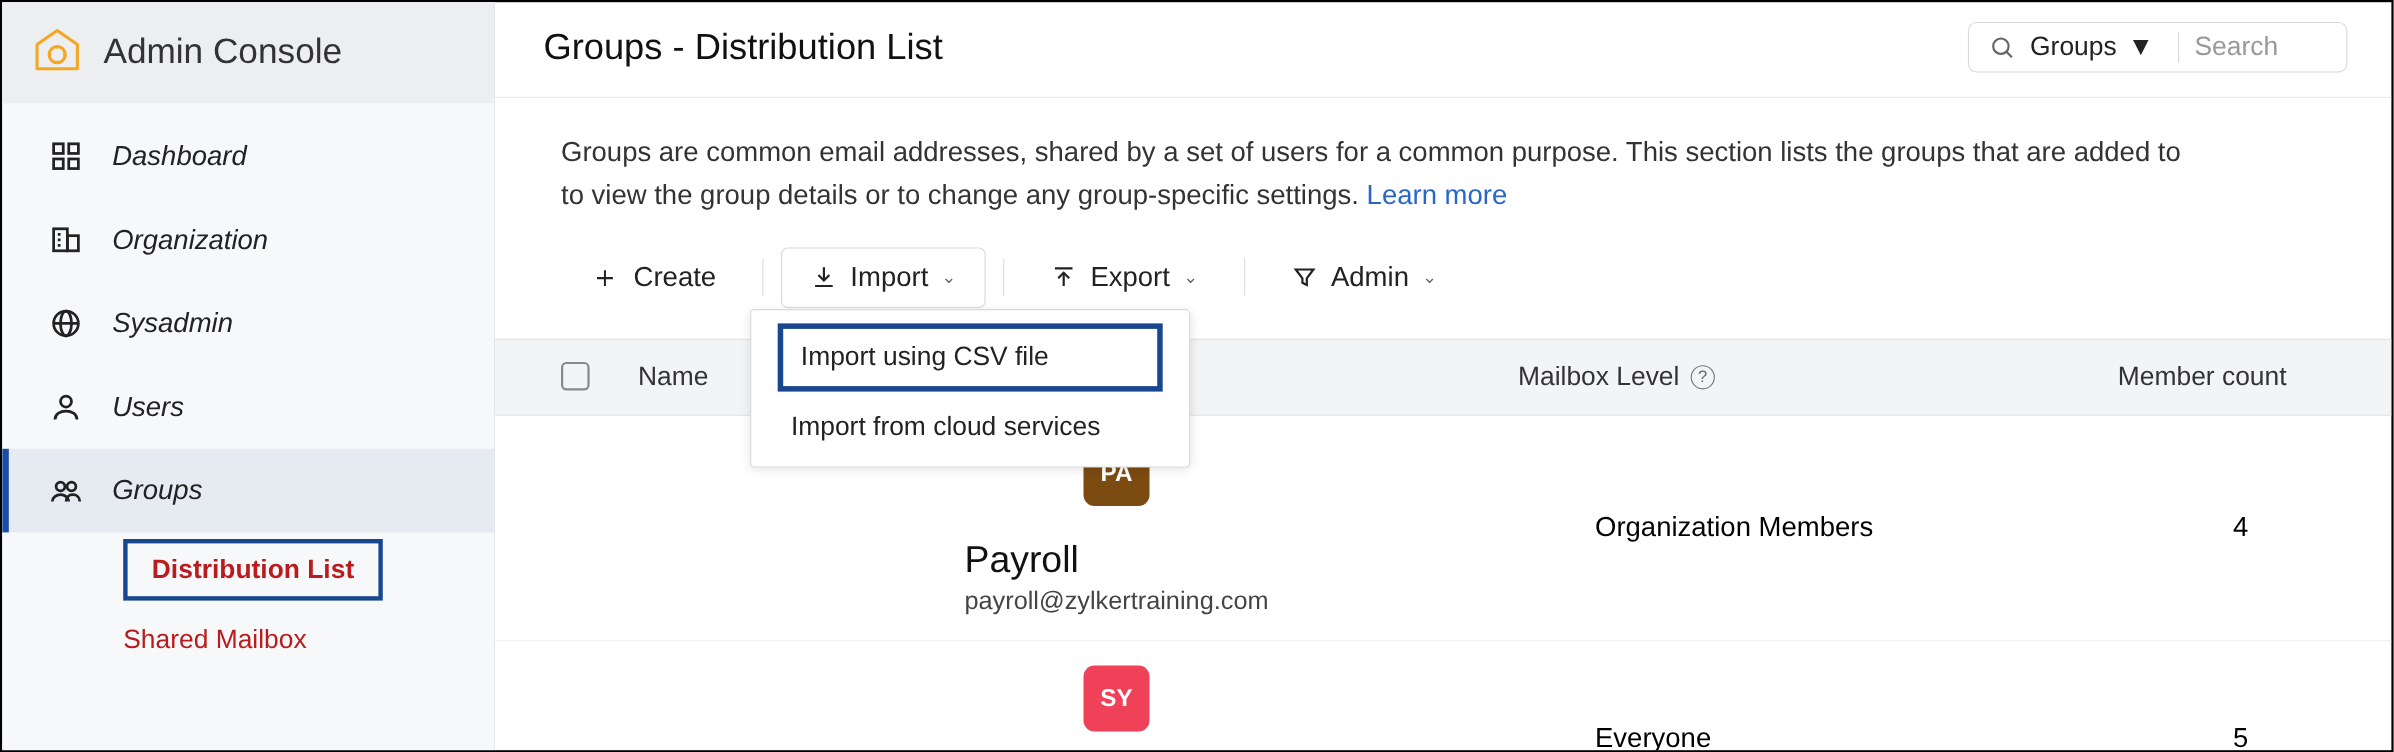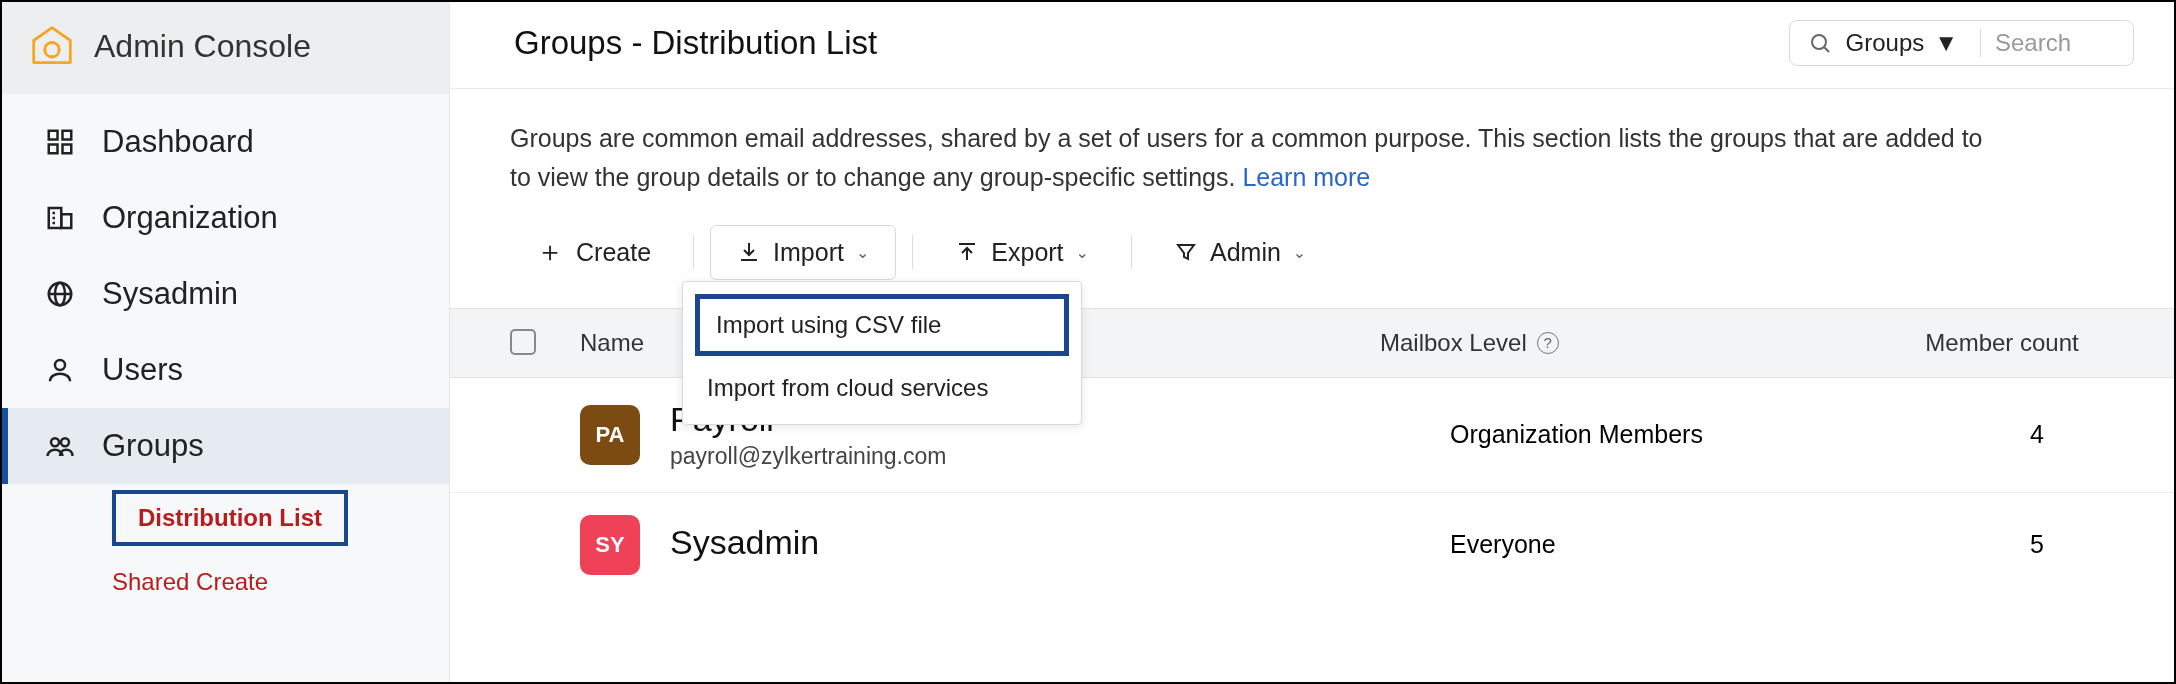--- a/index.html
+++ b/index.html
@@ -8,69 +8,69 @@
 
   .layout { display: flex; width: 100%; height: 100%; }
 
   
   .sidebar { width: 448px; background: #f7f8fa; border-right: 1px solid #e6e6e6; display: flex; flex-direction: column; }
   .sb-header { display: flex; align-items: center; gap: 20px; padding: 22px 28px 26px 28px; background: #eceef0; }
   .sb-logo { width: 44px; height: 44px; }
   .sb-title { font-size: 32px; color: #333; }
 
   .nav { padding-top: 10px; }
-  .nav-item { display: flex; align-items: center; gap: 24px; padding: 20px 0 20px 40px; font-size: 31px; color: #222; cursor: pointer; position: relative; }
+  .nav-item { display: flex; align-items: center; gap: 24px; padding: 20px 0 20px 40px; font-size: 25px; color: #222; cursor: pointer; position: relative; font-style: italic; }
   .nav-item .icon { width: 36px; height: 36px; display: flex; align-items: center; justify-content: center; color: #333; }
   .nav-item.active { background: #e6ebf2; }
   .nav-item.active::before { content: ""; position: absolute; left: 0; top: 0; bottom: 0; width: 6px; background: #1a4ea3; }
 
   .sub-nav { padding-left: 110px; }
   .sub-item { font-size: 24px; color: #b91c1c; padding: 14px 0; cursor: pointer; }
   .sub-item.boxed { display: inline-block; border: 4px solid #19478f; padding: 10px 22px; margin: 6px 0 8px 0; font-weight: 600; }
 
   
   .main { flex: 1; display: flex; flex-direction: column; }
 
-  .topbar { display: flex; align-items: center; justify-content: space-between; padding: 18px 40px 22px 64px; border-bottom: 1px solid #e9e9e9; }
+  .topbar { display: flex; align-items: center; justify-content: space-between; padding: 18px 40px 22px 44px; border-bottom: 1px solid #e9e9e9; }
   .page-title { font-size: 33px; font-weight: 400; color: #111; }
   .search-wrap { display: flex; align-items: center; border: 1px solid #d9d9d9; border-radius: 8px; padding: 8px 18px; gap: 14px; }
   .scope { display: flex; align-items: center; gap: 10px; font-size: 24px; color: #222; padding-right: 22px; border-right: 1px solid #d9d9d9; cursor: pointer; }
   .search-input { border: none; outline: none; font-size: 24px; color: #999; width: 120px; }
   .search-input::placeholder { color: #999; }
 
   .desc { font-size: 25px; color: #333; line-height: 1.55; padding: 30px 40px 0 60px; }
   .desc a { color: #2a66c8; text-decoration: none; }
 
   .toolbar { display: flex; align-items: center; gap: 0; padding: 28px 0 28px 60px; font-size: 25px; color: #222; position: relative; }
   .tbtn { display: flex; align-items: center; gap: 12px; padding: 12px 26px; cursor: pointer; border-radius: 6px; }
   .tbtn.boxed { border: 1px solid #d9d9d9; }
   .vdiv { width: 1px; height: 34px; background: #ddd; margin: 0 16px; }
   .plus { font-size: 28px; line-height: 1; }
   .chev { font-size: 16px; color: #666; }
 
-  .dropdown { position: absolute; top: 84px; left: 232px; width: 400px; background: #fff; border: 1px solid #d9d9d9; border-radius: 4px; box-shadow: 0 2px 10px rgba(0,0,0,.1); z-index: 10; padding: 6px 0; }
+  .dropdown { position: absolute; top: 84px; left: 232px; width: 400px; background: #fff; border: 1px solid #d9d9d9; border-radius: 4px; box-shadow: 0 2px 10px rgba(0,0,0,.1); z-index: 10; padding: 6px 12px; }
   .dd-item { font-size: 24px; color: #222; padding: 16px 24px; cursor: pointer; }
   .dd-item.boxed { border: 5px solid #19478f; margin: 6px 12px 2px 12px; padding: 12px 16px; }
 
   
   .thead { display: flex; align-items: flex-start; background: #f3f4f6; border-top: 1px solid #e3e3e3; border-bottom: 1px solid #e3e3e3; padding: 20px 0 20px 60px; font-size: 24px; color: #333; }
   .col-check { width: 70px; }
   .col-name  { width: 800px; }
   .col-access{ width: 520px; display: flex; align-items: center; gap: 10px; }
   .col-count { flex: 1; text-align: center; padding-right: 70px; }
   .help { width: 22px; height: 22px; border: 1.5px solid #777; border-radius: 50%; display: inline-flex; align-items: center; justify-content: center; font-size: 15px; color: #666; }
   .chk { width: 26px; height: 26px; border: 2px solid #888; border-radius: 5px; }
 
   .trow { display: flex; align-items: center; padding: 22px 0 22px 60px; border-bottom: 1px solid #eee; font-size: 25px; }
   .avatar { width: 60px; height: 60px; border-radius: 10px; color: #fff; font-weight: 700; display: flex; align-items: center; justify-content: center; font-size: 22px; }
   .av-brown { background: #7b4b12; }
   .av-red   { background: #ef4158; }
   .row-title { font-weight: 400; font-size: 34px; color: #111; }
   .row-sub   { font-size: 23px; color: #444; margin-top: 4px; }
-  .col-name-cell { display: flex; align-items: center; gap: 30px; width: 870px; }
+  .col-name-cell { display: flex; align-items: center; gap: 30px; width: 870px; flex-direction: column; }
 
   svg { display: block; }
 </style>
 </head>
 <body>
 
 <div class="layout">
 
   <aside class="sidebar">
     <div class="sb-header">
@@ -139,21 +139,21 @@
               <circle cx="16" cy="9" r="3.2"></circle>
             <path d="M2 20c0-3 3-5 6-5s6 2 6 5"></path>
               <path d="M12 20c0-3 2-5 5-5s5 2 5 5"></path>
           </svg>
         </span>
         <span>Groups</span>
       </div>
 
       <div class="sub-nav">
         <div class="sub-item boxed">Distribution List</div>
-        <div class="sub-item">Shared Create</div>
+        <div class="sub-item">Shared Mailbox</div>
       </div>
 
     </nav>
   </aside>
 
   <main class="main">
 
     <div class="topbar">
       <h1 class="page-title">Groups - Distribution List</h1>
       <div class="search-wrap">

